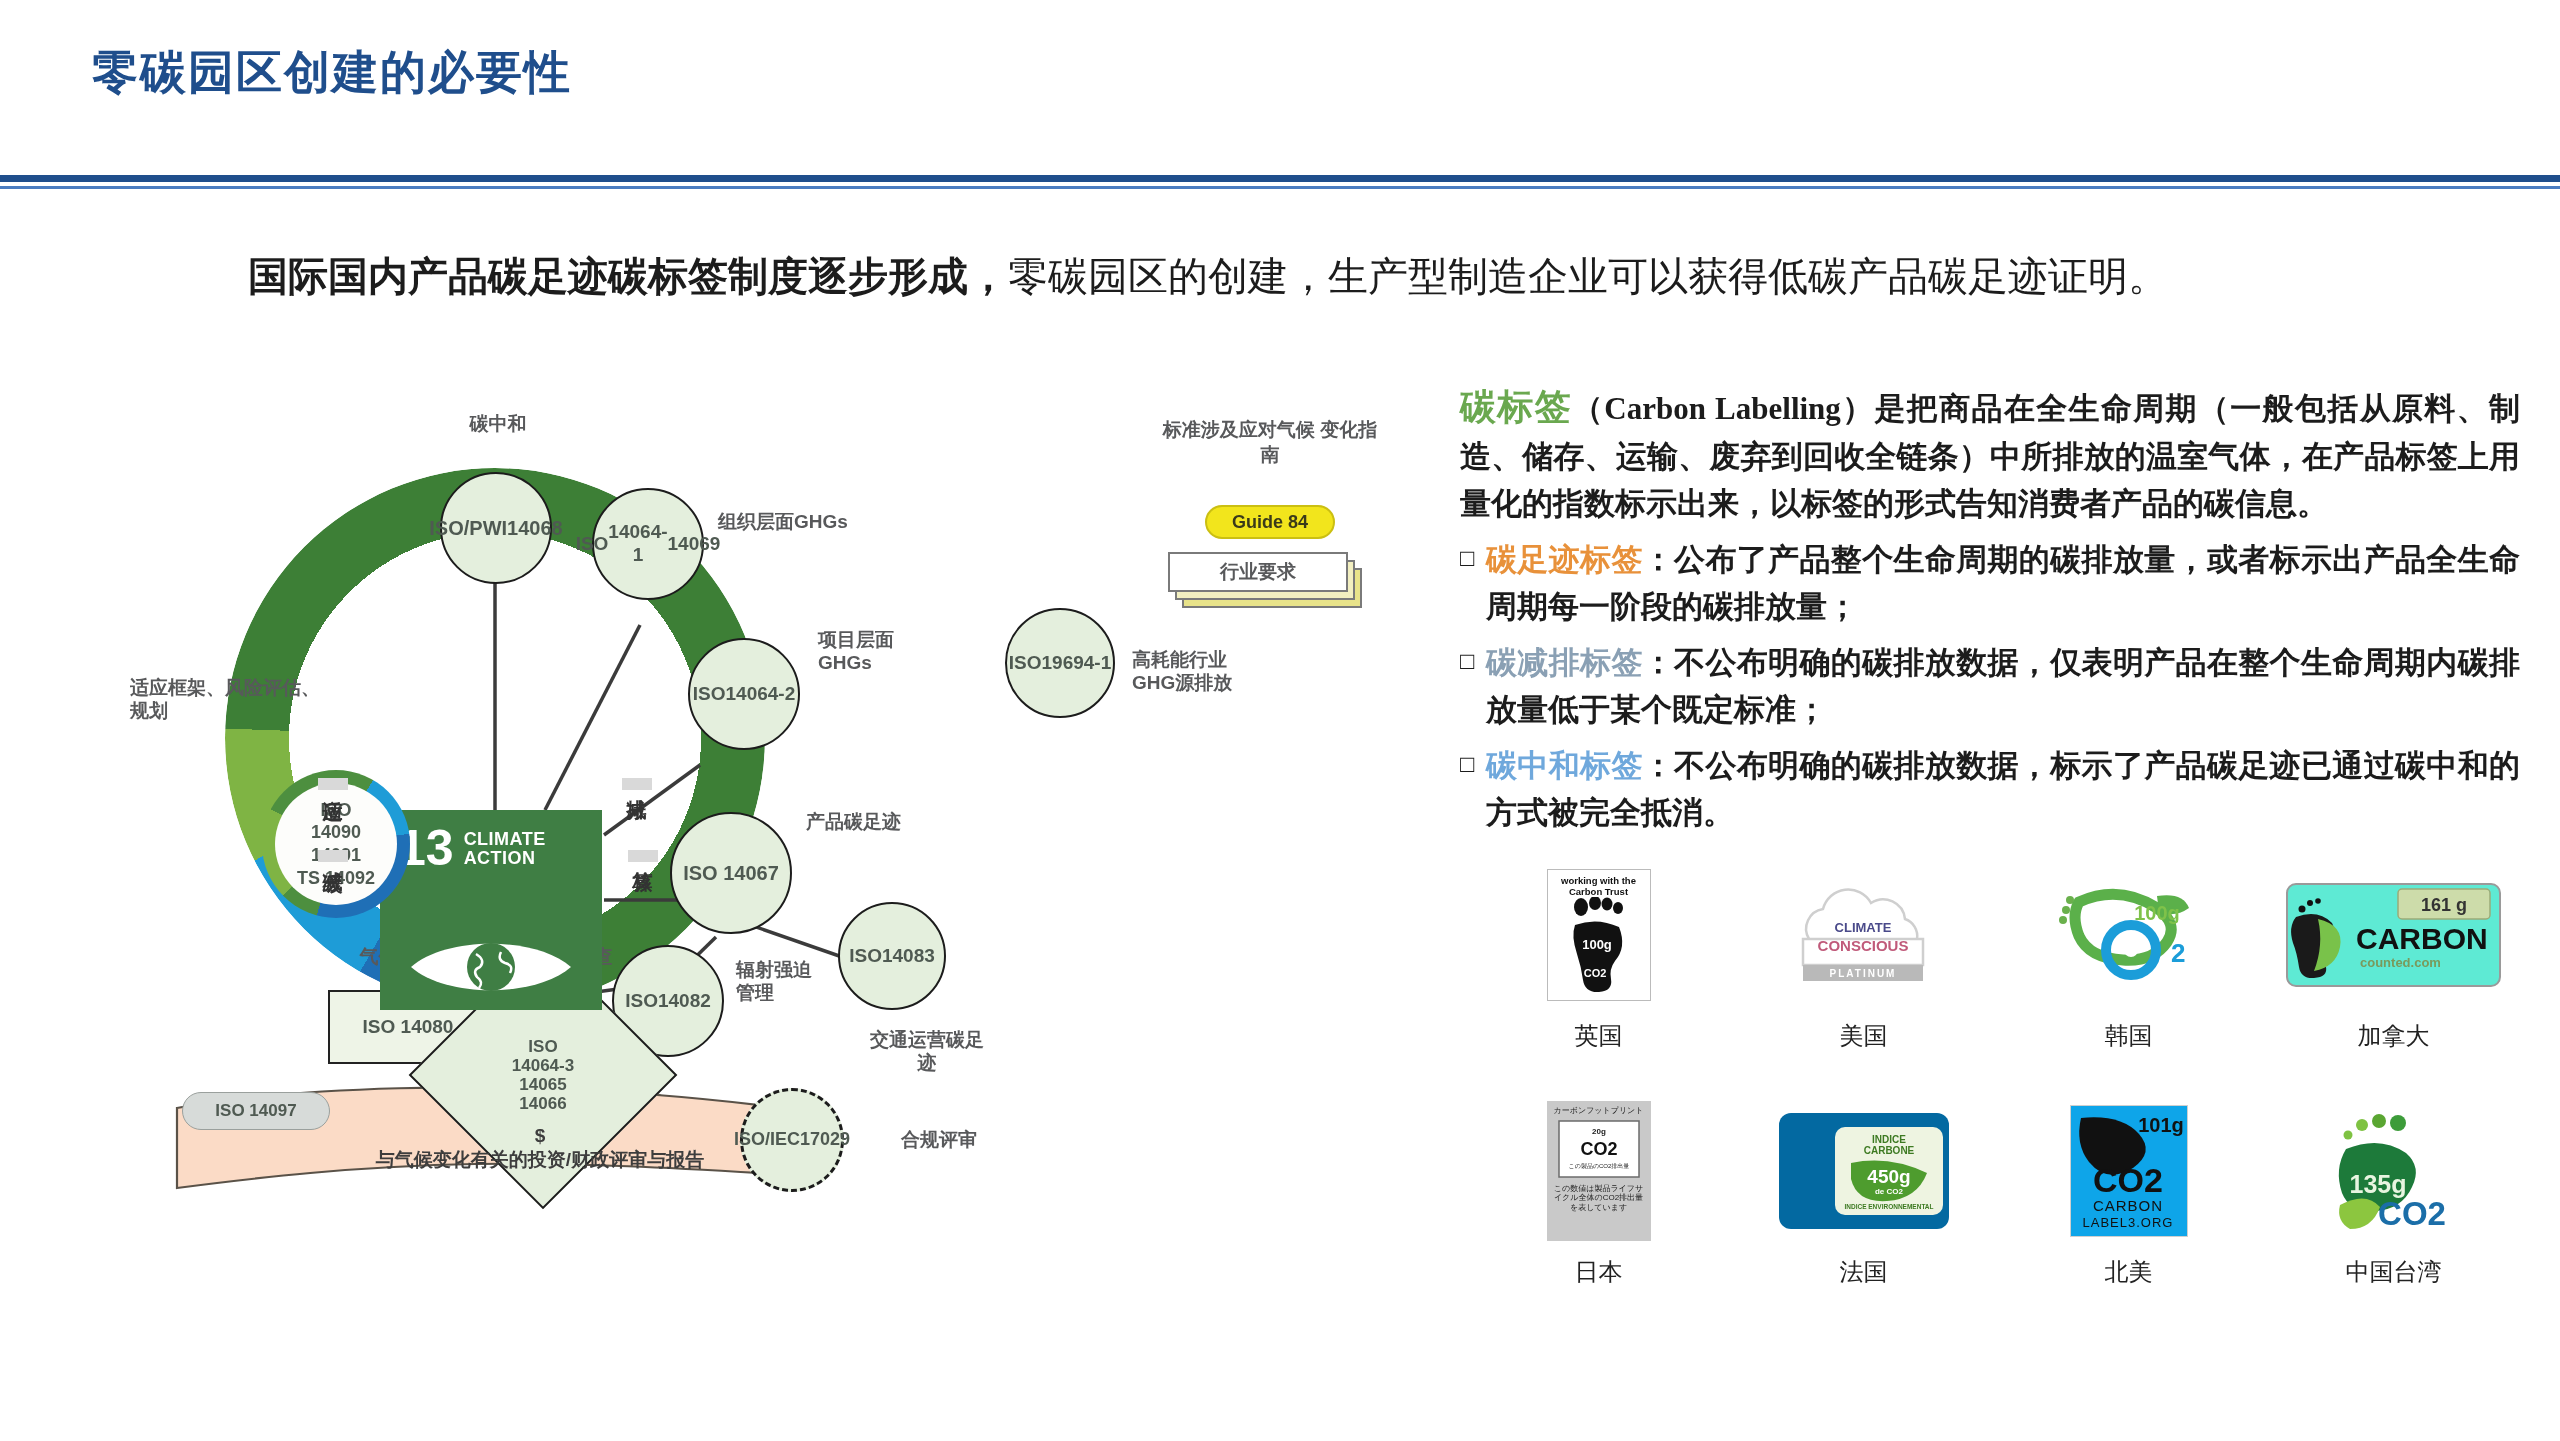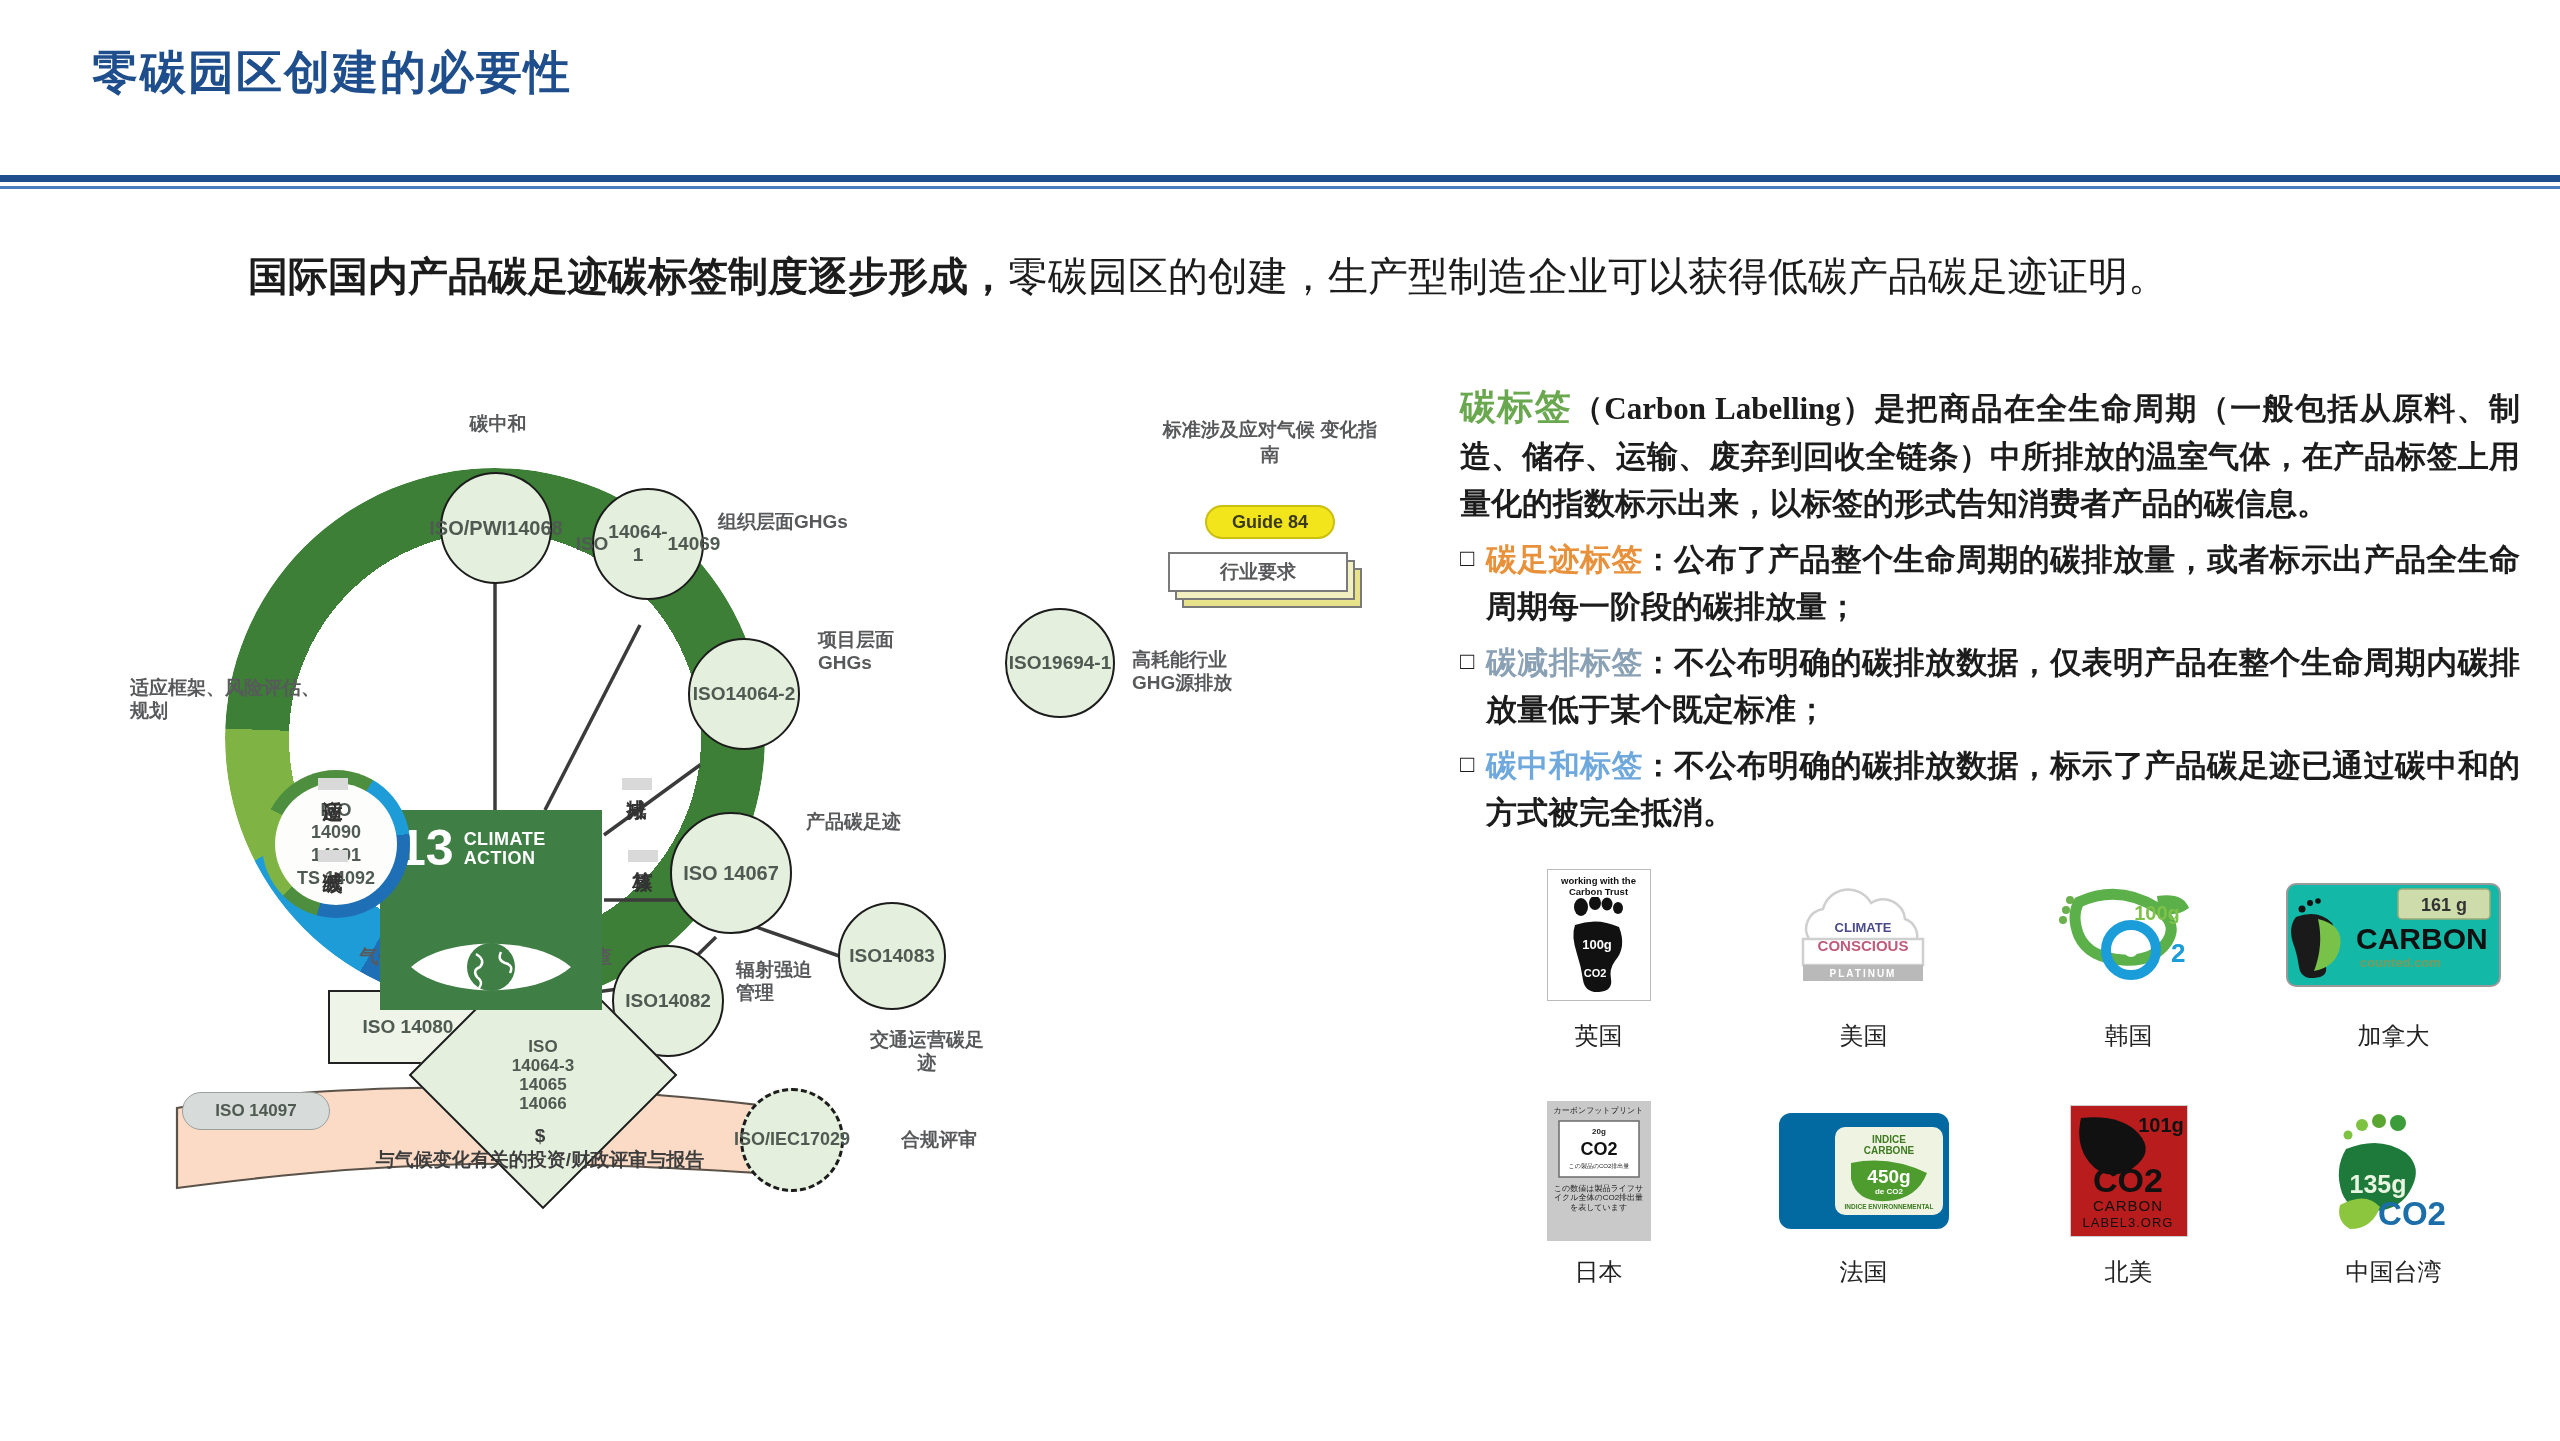--- a/index.html
+++ b/index.html
@@ -193,24 +193,24 @@
   .logo-cell { width: 265px; display: flex; flex-direction: column; align-items: center; }
   .logo-box { height: 150px; display: flex; align-items: center; justify-content: center; }
   .logo-cap { margin-top: 10px; font-size: 24px; color: #222; }
 
   .lb-uk { width: 104px; height: 132px; border: 1.5px solid #bbb; background:#fff;
            display:flex; flex-direction:column; align-items:center; padding-top:6px; }
   .lb-uk .t { font-size: 9.5px; font-weight: bold; color:#111; text-align:center; line-height:1.12; }
 
   .lb-us { width: 150px; height: 112px; display:flex; flex-direction:column; align-items:center; justify-content:center; }
   .lb-kr { width: 160px; height: 110px; position: relative; }
-  .lb-ca { width: 215px; height: 104px; border: 2px solid #9a9a9a; border-radius: 10px; background:#14b8a6; position: relative; }
+  .lb-ca { width: 215px; height: 104px; border: 2px solid #9a9a9a; border-radius: 10px; background:#5eead4; position: relative; }
   .lb-jp { width: 104px; height: 140px; background:#c9c9c9; display:flex; flex-direction:column; align-items:center; padding-top:5px; }
   .lb-fr { width: 170px; height: 116px; background:#0369a1; border-radius: 12px; display:flex; align-items:center; justify-content:flex-end; }
-  .lb-na { width: 118px; height: 132px; border: 1.5px solid #cfcfcf; background:#b91c1c; position:relative; }
+  .lb-na { width: 118px; height: 132px; border: 1.5px solid #cfcfcf; background:#0ea5e9; position:relative; }
   .lb-tw { width: 140px; height: 140px; position: relative; }
 
   .tiny { font-size: 8px; line-height: 1.15; color:#222; text-align:center; }
 </style>
 </head>
 <body>
 
 <div class="slide">
 
   <div class="header">

